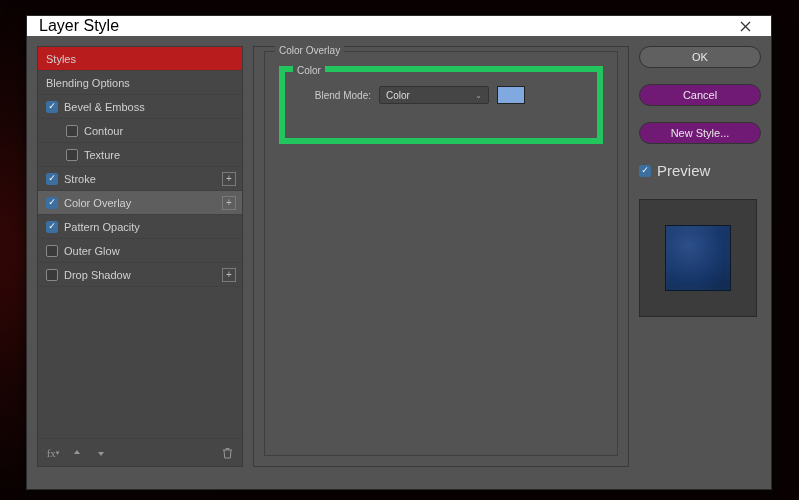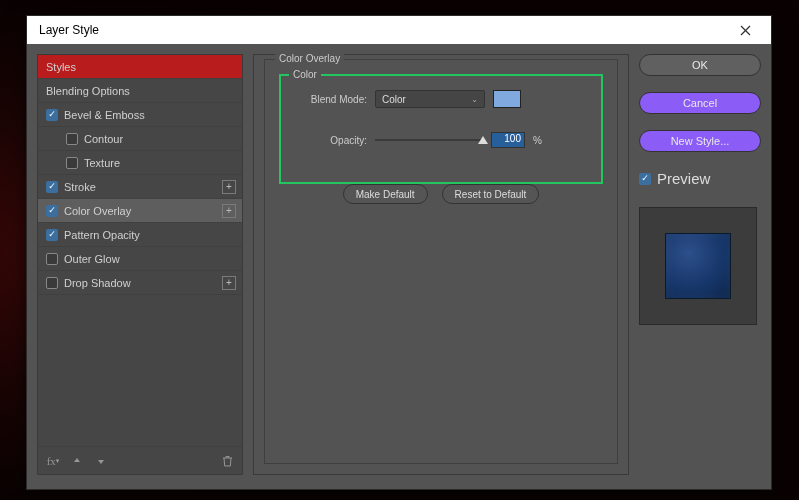--- a/index.html
+++ b/index.html
@@ -10,23 +10,23 @@
     position: relative;
   }
   .dialog {
     position: absolute; left: 26px; top: 15px; width: 746px; height: 475px;
     background: #535353; border: 1px solid #2a2a2a;
     box-shadow: 0 4px 20px rgba(0,0,0,0.6);
     color: #ccc;
     font-size: 11px;
   }
   .titlebar {
-    height: 28px; background: #fff; color: #000;
+    height: 20px; background: #fff; color: #000;
     display: flex; align-items: center; padding: 0 8px;
-    font-size: 12px;
+    font-size: 16px;
   }
   .titlebar-title { flex: 1; padding-left: 4px; }
   .titlebar-close {
     width: 36px; height: 32px; display: flex; align-items: center; justify-content: center;
     cursor: pointer; font-size: 12px;
   }
   .titlebar-close svg { stroke: #333; }
   .body {
     display: flex; padding: 10px; gap: 10px; height: calc(100% - 32px);
   }
@@ -75,21 +75,21 @@
   .group {
     position: absolute; left: 10px; right: 10px; top: 4px; bottom: 10px;
     border: 1px solid #3f3f3f;
   }
   .group-title {
     position: absolute; top: -7px; left: 10px; background: #535353; padding: 0 4px;
     color: #ccc; font-size: 10px;
   }
   .inner-group {
     position: absolute; left: 14px; right: 14px; top: 14px;
-    border: 2px solid #22c55e; padding: 14px 0 10px 10px;
+    border: 6px solid #22c55e; padding: 14px 0 10px 10px;
   }
   .inner-title {
     position: absolute; top: -7px; left: 8px; background: #535353; padding: 0 4px;
     color: #ccc; font-size: 10px;
   }
   .form-row { display: flex; align-items: center; gap: 8px; margin-bottom: 24px; }
   .form-label { width: 76px; text-align: right; color: #ccc; font-size: 10px; }
   .select {
     width: 110px; height: 18px; background: #454545; border: 1px solid #333;
     display: flex; align-items: center; padding: 0 6px; cursor: pointer;
@@ -118,21 +118,21 @@
   .mini-btn {
     height: 20px; padding: 0 12px; background: #555; border: 1px solid #333;
     border-radius: 10px; color: #ddd; font-size: 10px; cursor: pointer;
     display: inline-flex; align-items: center;
   }
 
   
   .right-col { width: 122px; display: flex; flex-direction: column; gap: 16px; }
   .pill-btn {
     height: 22px; border: 1px solid #333; border-radius: 11px;
-    background: #8b5cf6; color: #e8e8e8; font-size: 11px; cursor: pointer;
+    background: #701a75; color: #e8e8e8; font-size: 11px; cursor: pointer;
     display: flex; align-items: center; justify-content: center;
   }
   .pill-btn:first-child { background: #606060; }
   .preview-row { display: flex; align-items: center; gap: 6px; color: #ddd; font-size: 15px; margin-top: 2px; }
   .preview-box {
     margin-top: 4px; width: 118px; height: 118px; background: #3c3c3c; border: 1px solid #2a2a2a;
     display: flex; align-items: center; justify-content: center;
   }
   .preview-inner {
     width: 66px; height: 66px; border: 1px solid #0a1a2a;
@@ -240,35 +240,22 @@
 
           <div class="form-row">
             <span class="form-label">Blend Mode:</span>
             <div class="select">
               <span>Color</span>
               <span style="font-size:8px;color:#aaa;">⌄</span>
             </div>
             <div class="swatch" style="background:#7fa9df;"></div>
           </div>
 
-          <div class="form-row">
-            <span class="form-label">Opacity:</span>
-            <div class="slider">
-              <div class="slider-track"></div>
-              <div class="slider-thumb" id="op-thumb" style="left: 103px;"></div>
-            </div>
-            <span class="numfield sel">100</span>
-            <span class="unit">%</span>
-          </div>
         </div>
 
-        <div class="btn-row" style="position:absolute; left:0; right:0; top:106px;">
-          <div class="mini-btn">Make Default</div>
-          <div class="mini-btn">Reset to Default</div>
-        </div>
       </div>
     </div>
 
     <div class="right-col">
       <div class="pill-btn">OK</div>
       <div class="pill-btn">Cancel</div>
       <div class="pill-btn">New Style...</div>
       <div class="preview-row">
         <span class="chk on"></span>
         <span>Preview</span>

